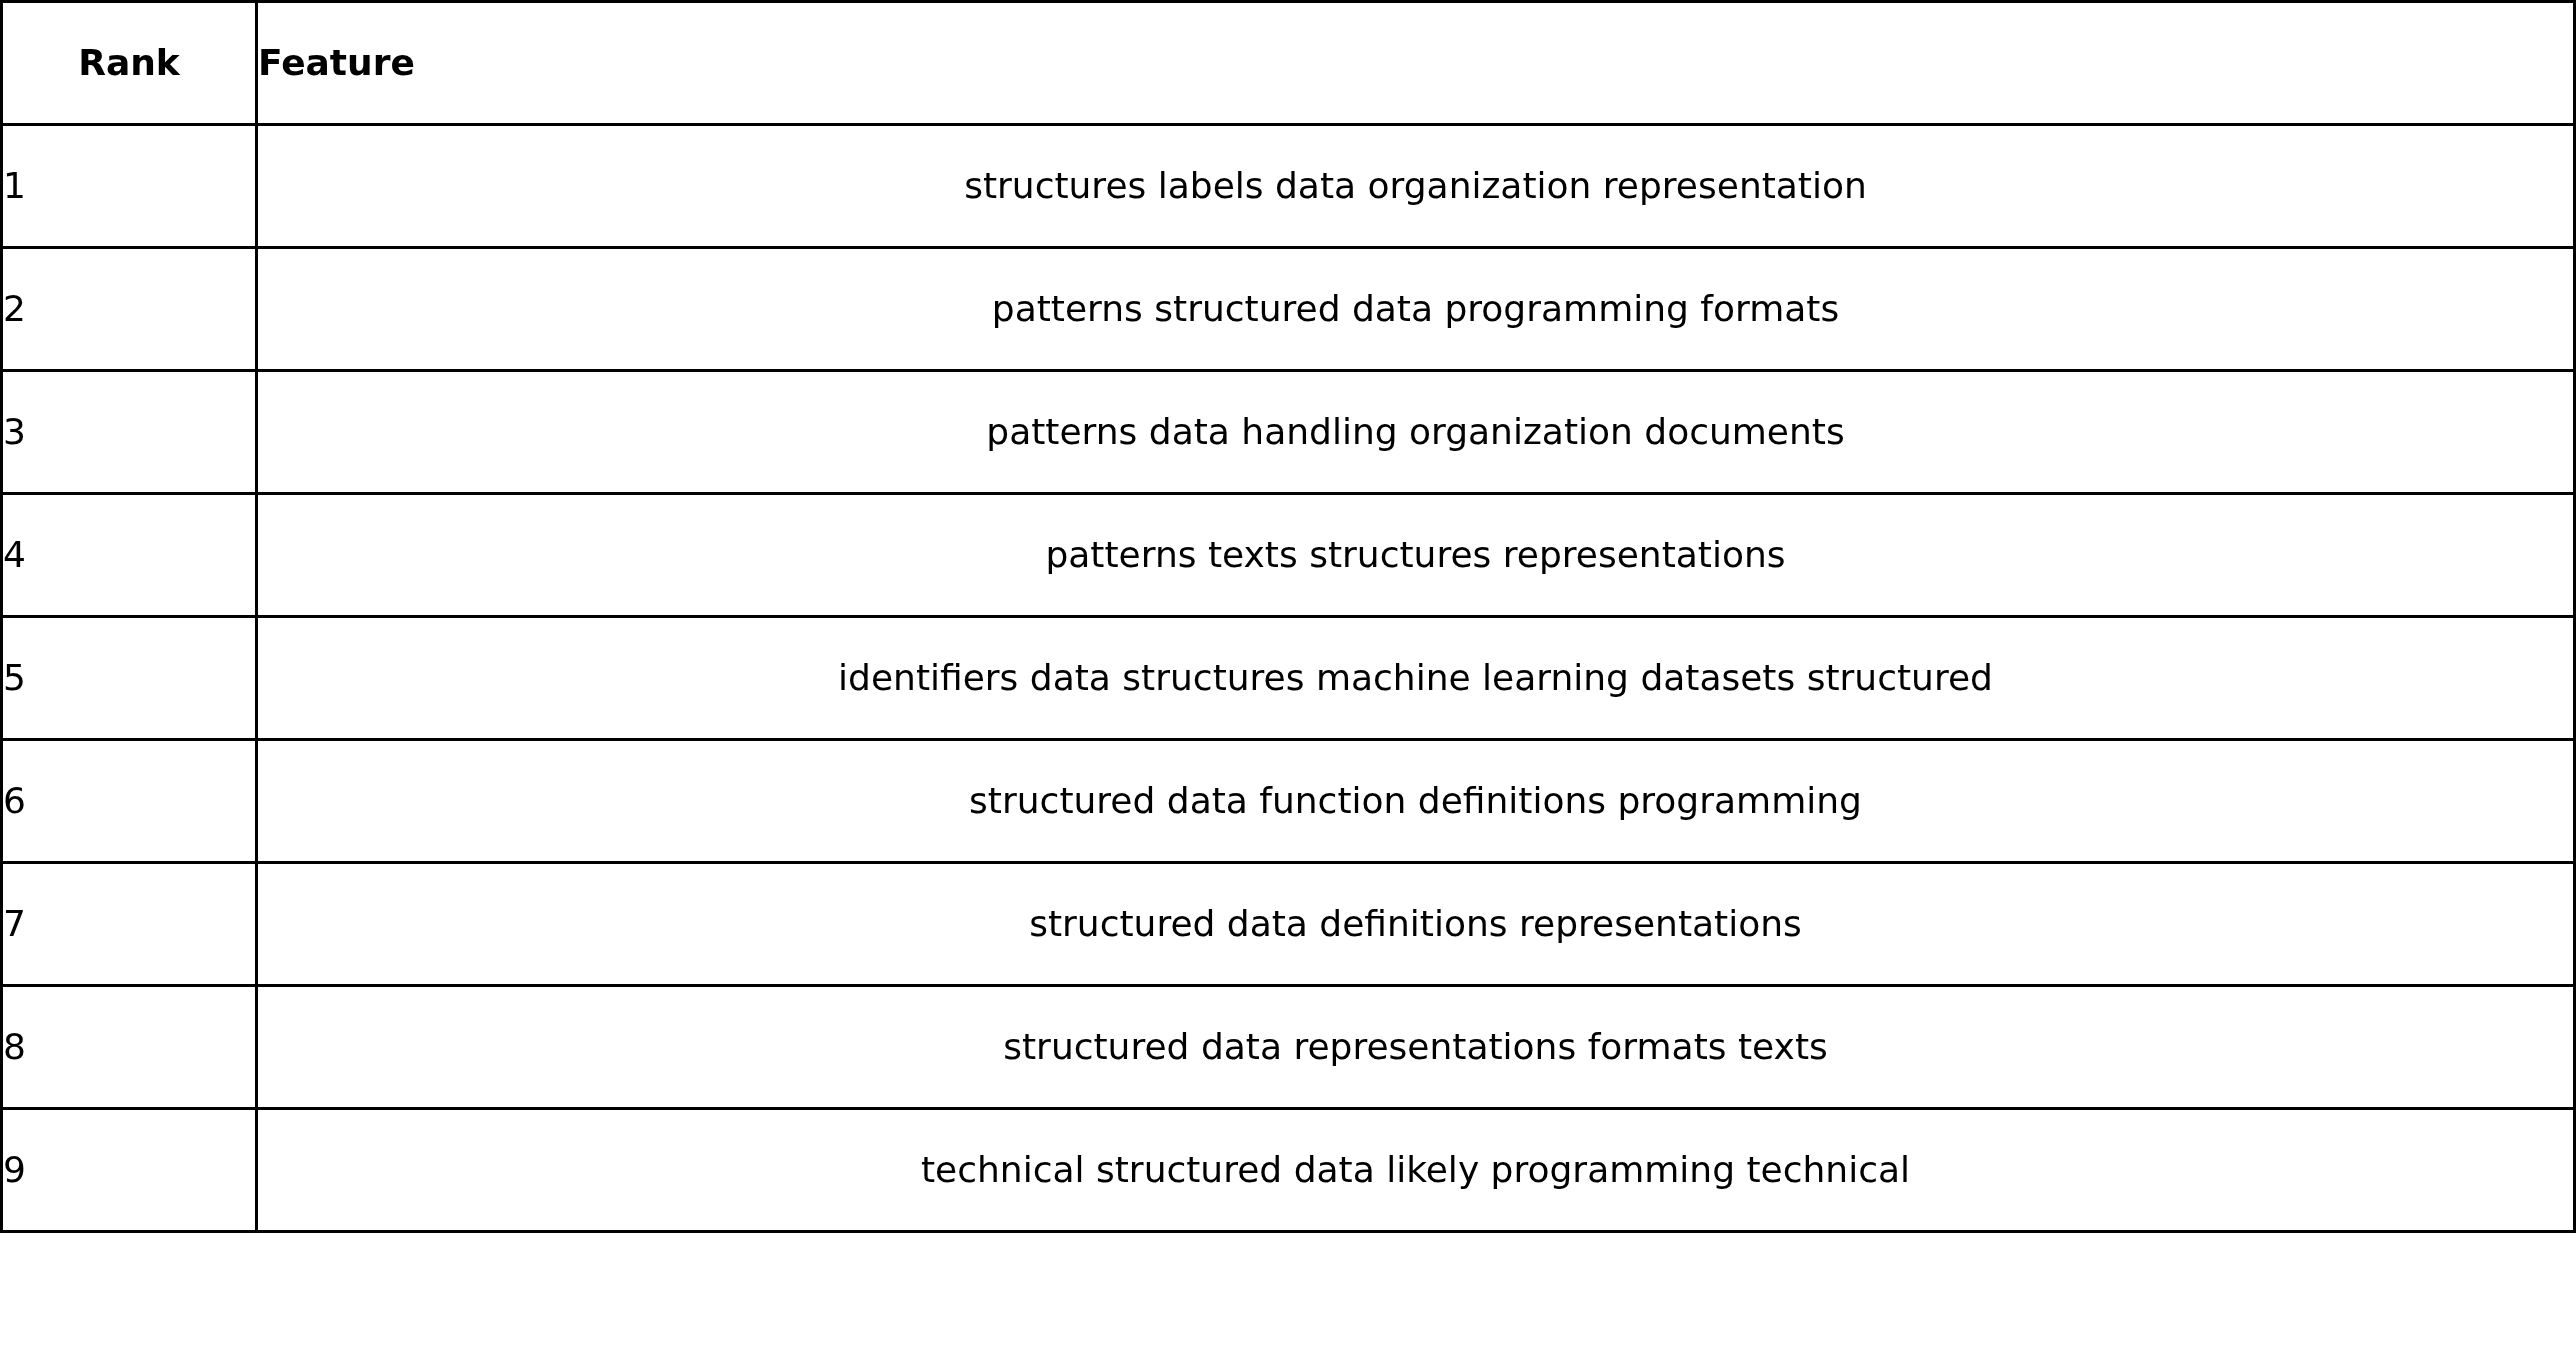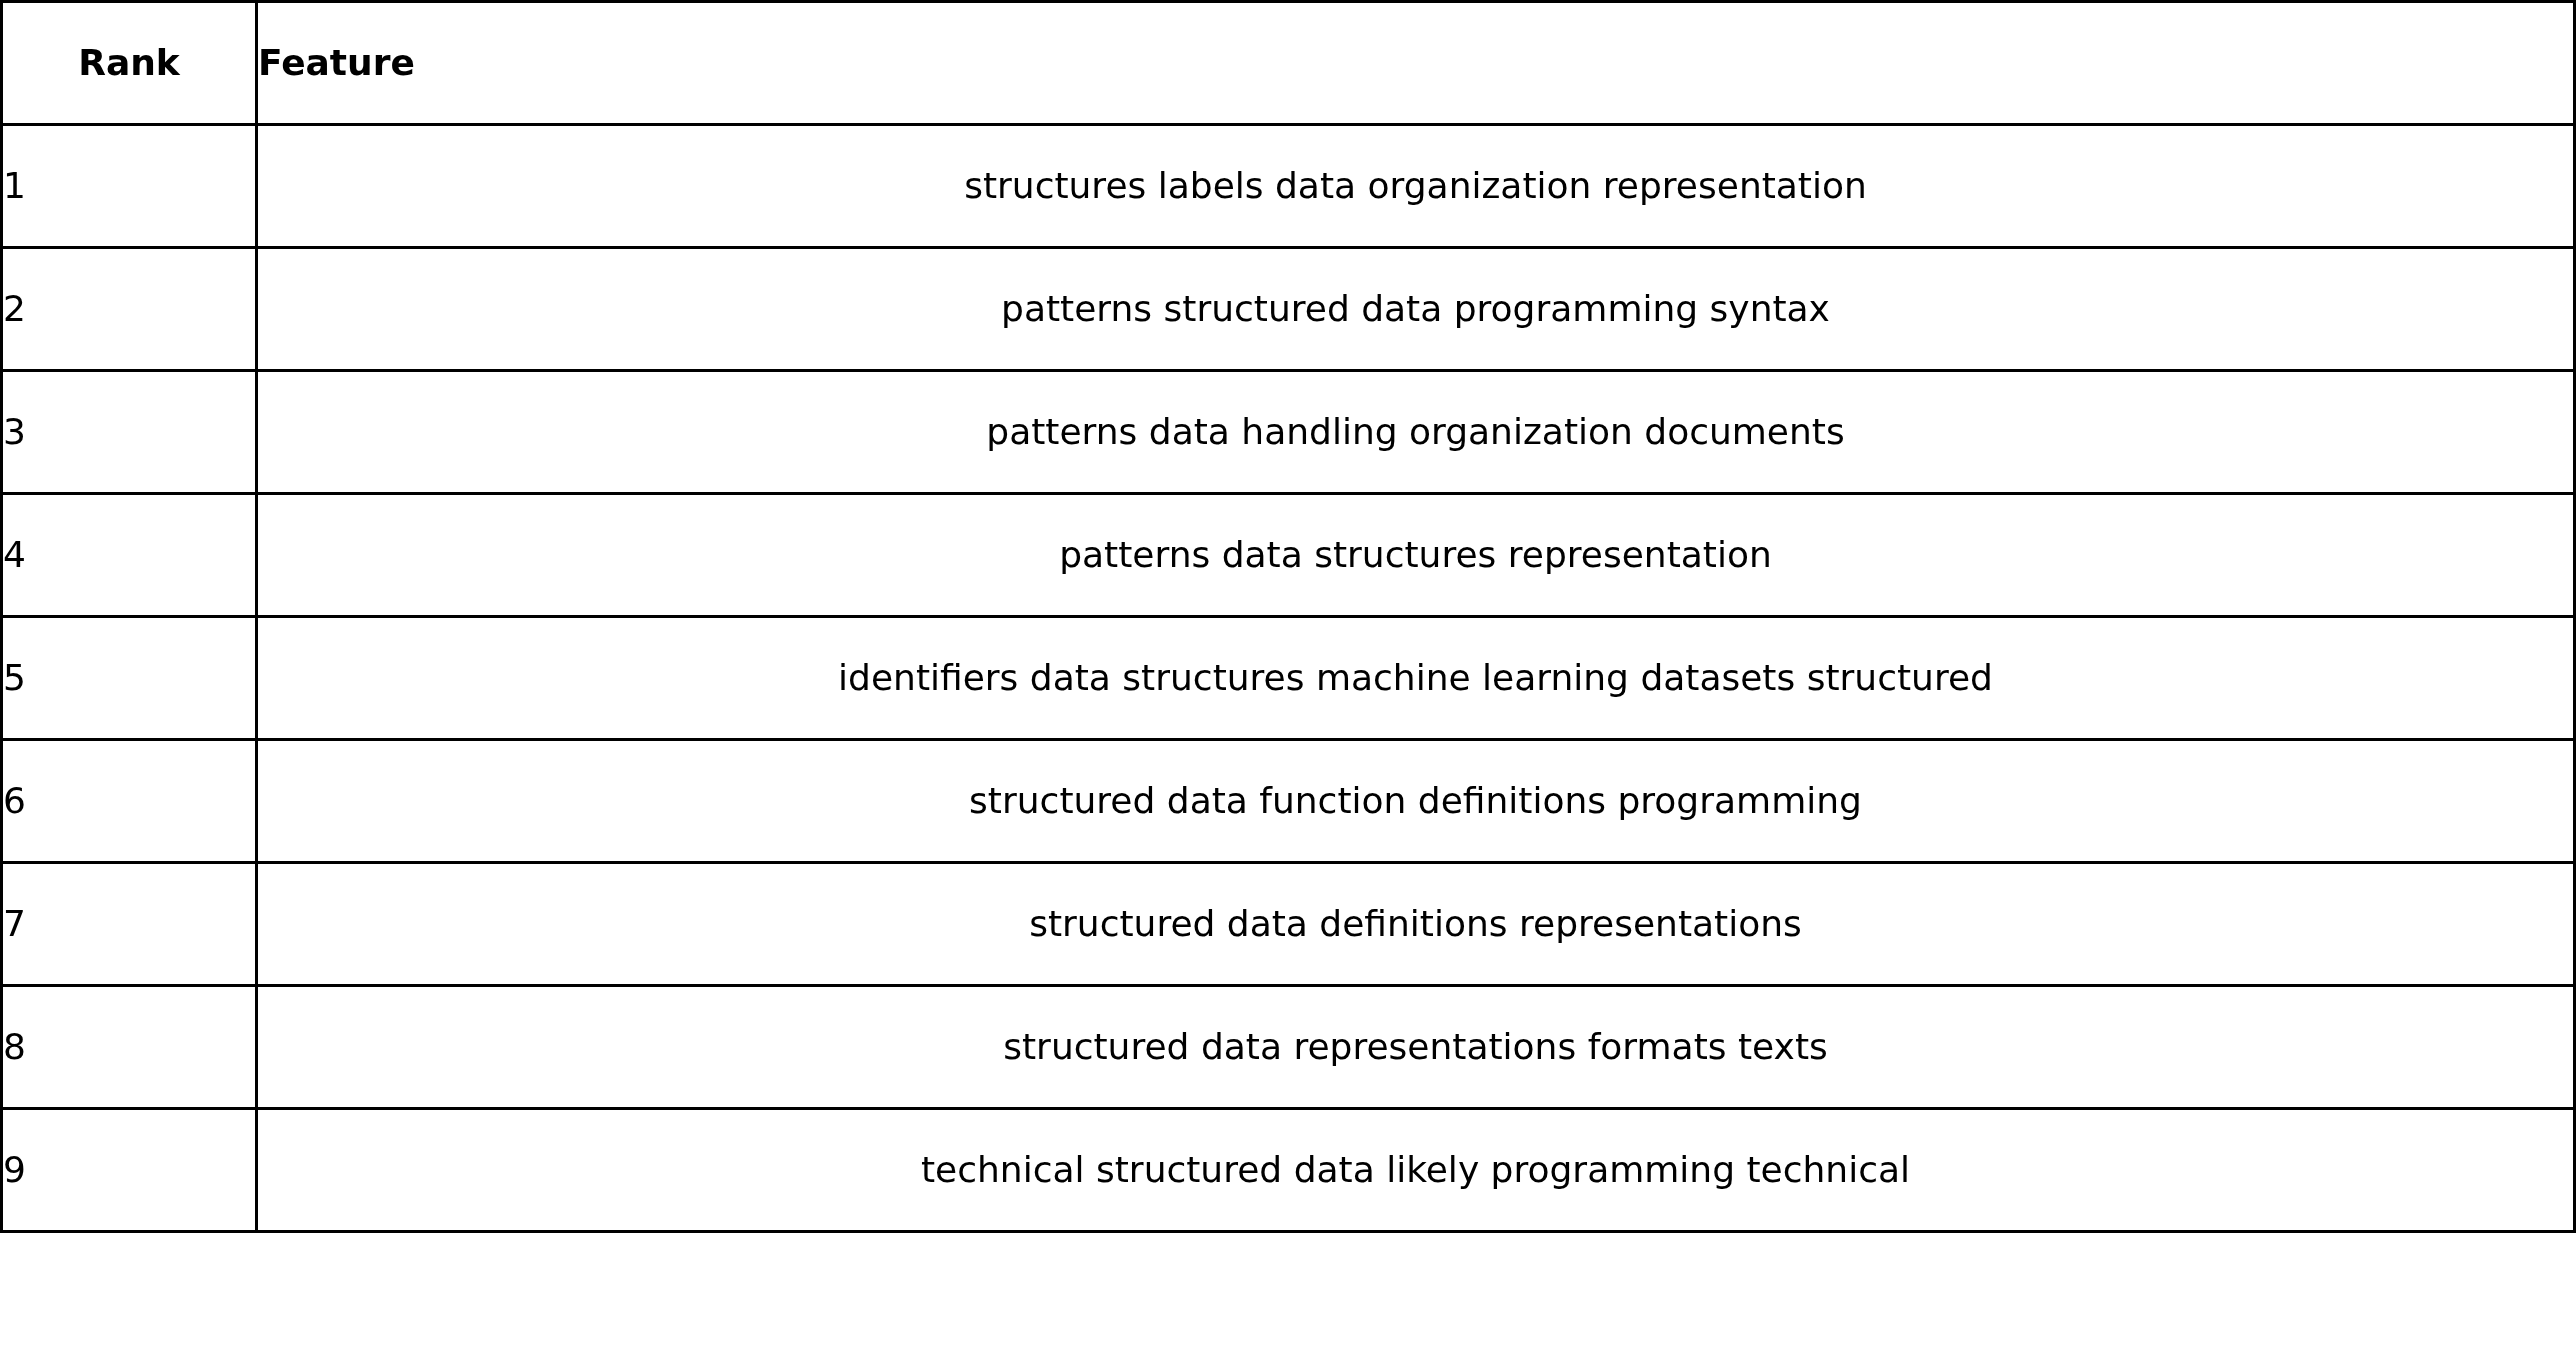--- a/index.html
+++ b/index.html
@@ -93,29 +93,29 @@
         <th class="th-feature">Feature</th>
       </tr>
     </thead>
     <tbody>
       <tr>
         <td class="td-rank">1</td>
         <td class="td-feature">structures labels data organization representation</td>
       </tr>
       <tr>
         <td class="td-rank">2</td>
-        <td class="td-feature">patterns structured data programming syntax</td>
+        <td class="td-feature">patterns structured data programming formats</td>
       </tr>
       <tr>
         <td class="td-rank">3</td>
         <td class="td-feature">patterns data handling organization documents</td>
       </tr>
       <tr>
         <td class="td-rank">4</td>
-        <td class="td-feature">patterns data structures representation</td>
+        <td class="td-feature">patterns texts structures representations</td>
       </tr>
       <tr>
         <td class="td-rank">5</td>
         <td class="td-feature">identifiers data structures machine learning datasets structured</td>
       </tr>
       <tr>
         <td class="td-rank">6</td>
         <td class="td-feature">structured data function definitions programming</td>
       </tr>
       <tr>

